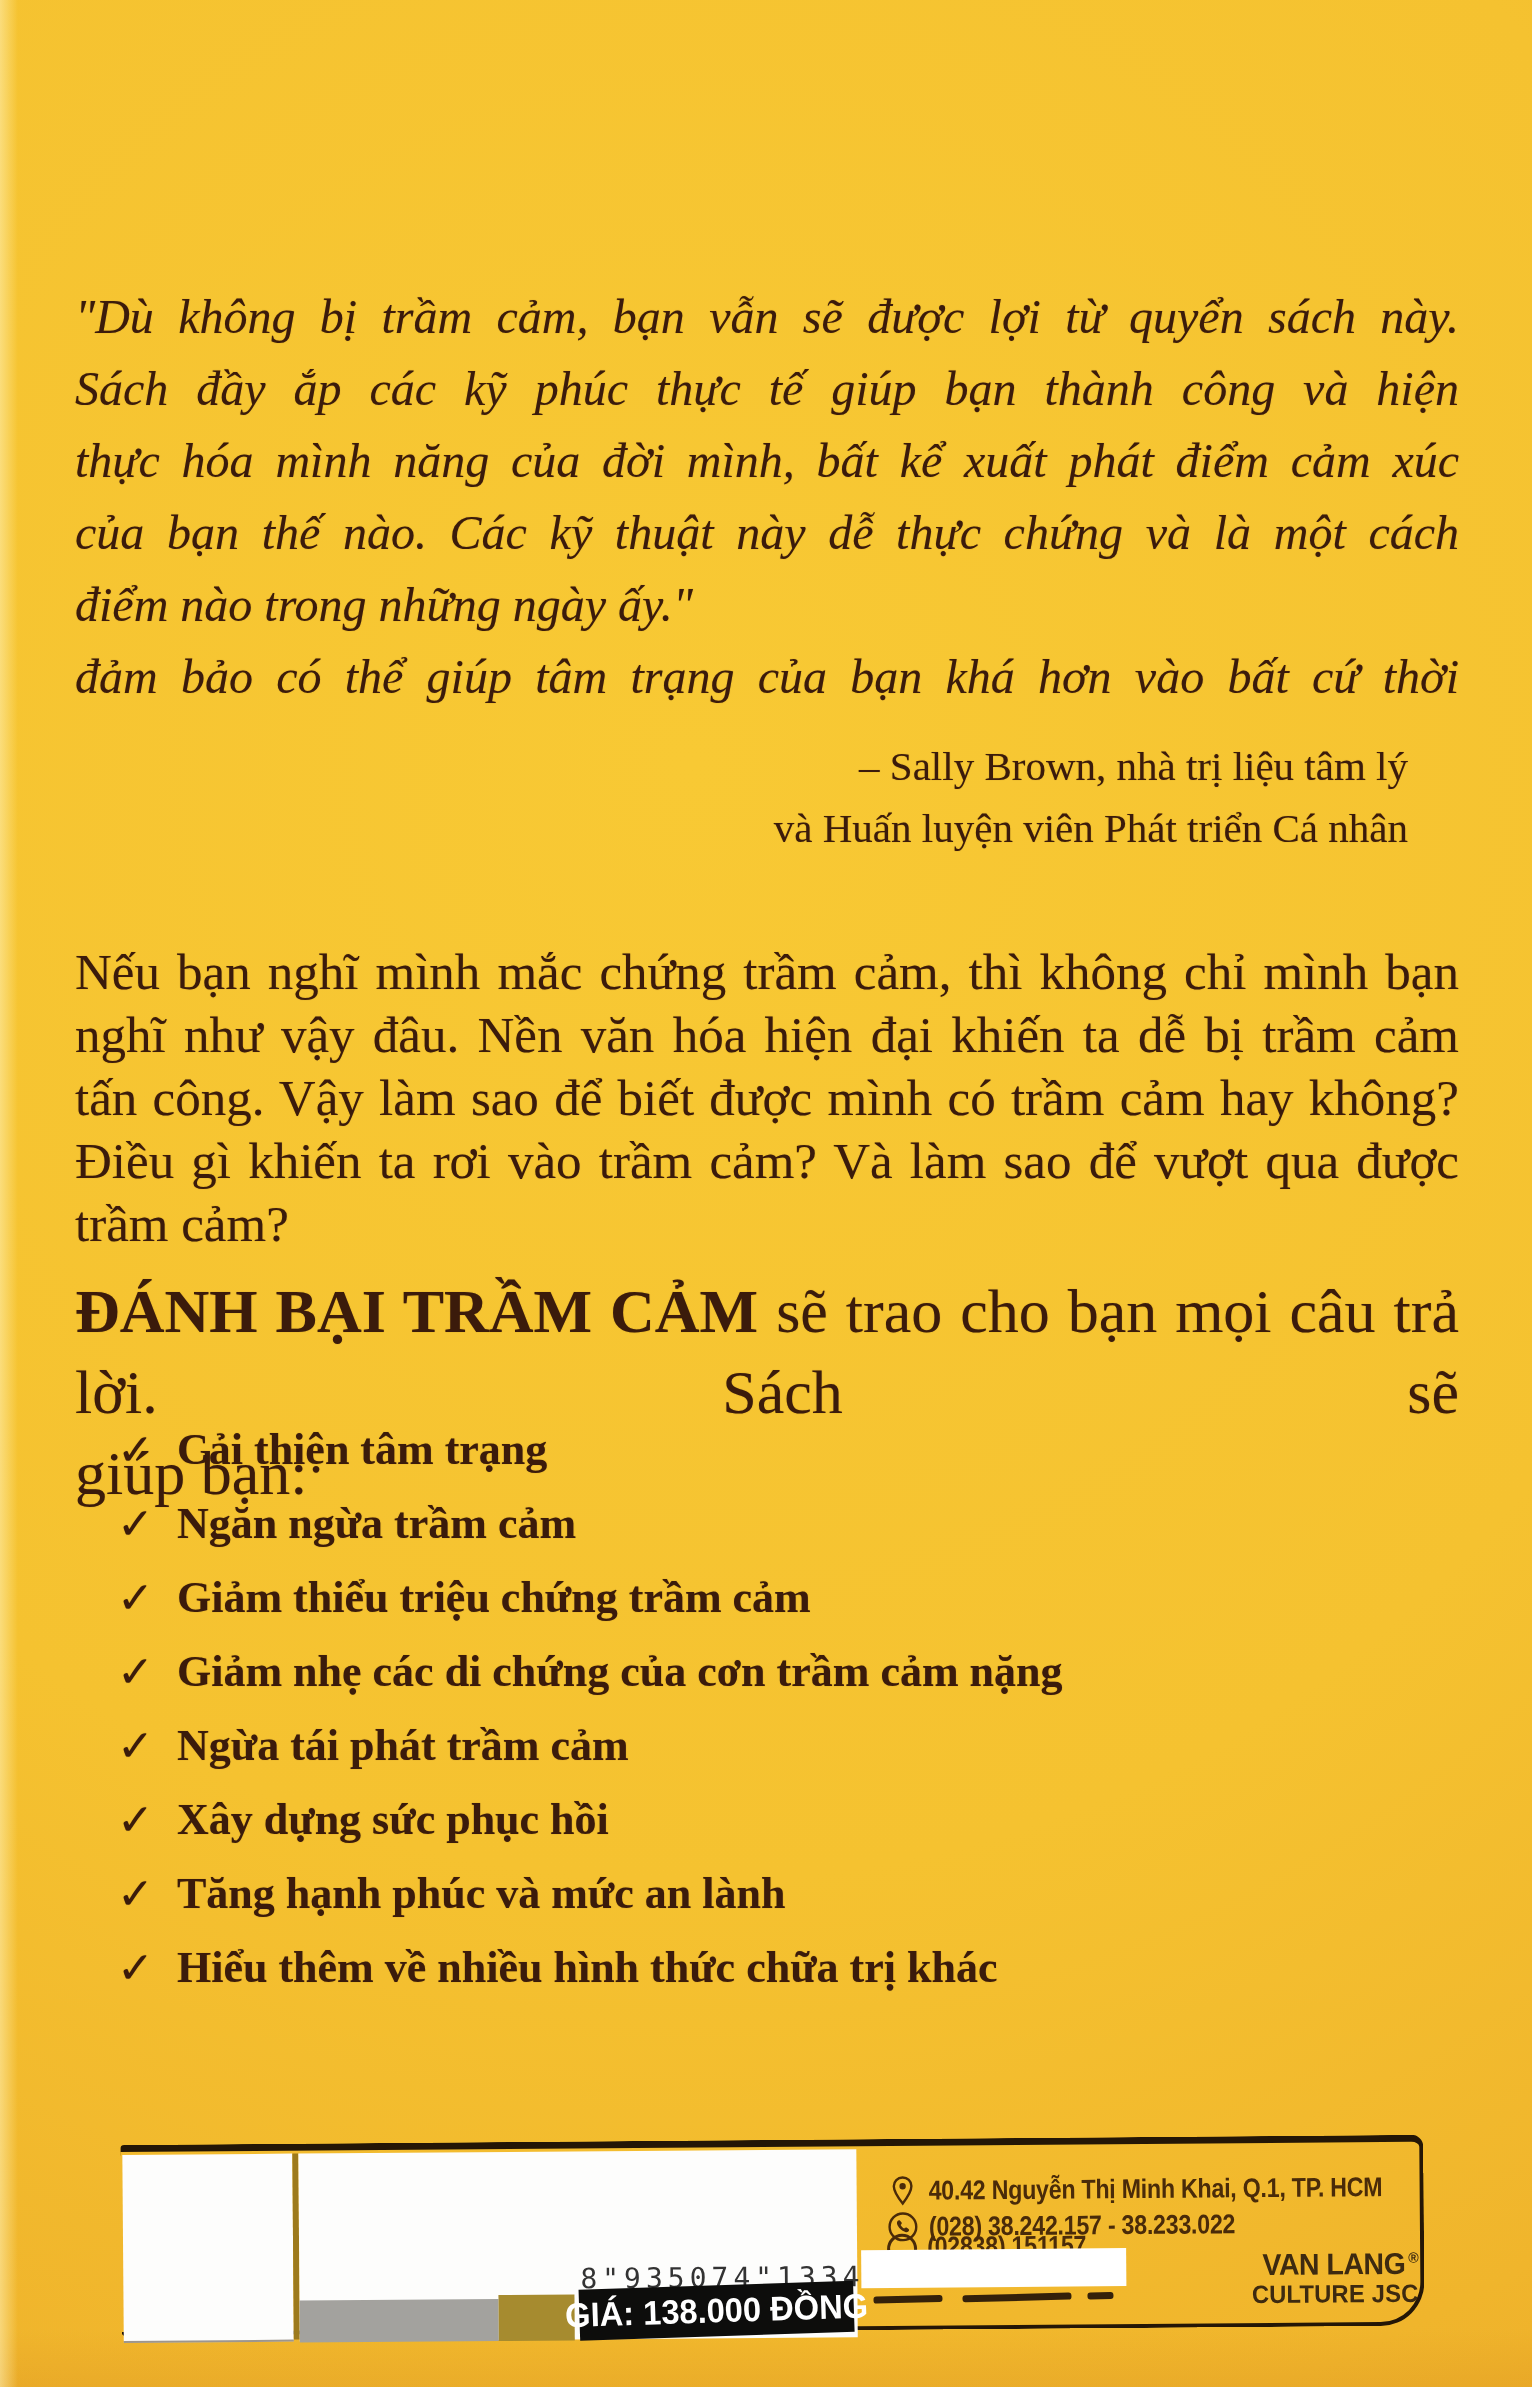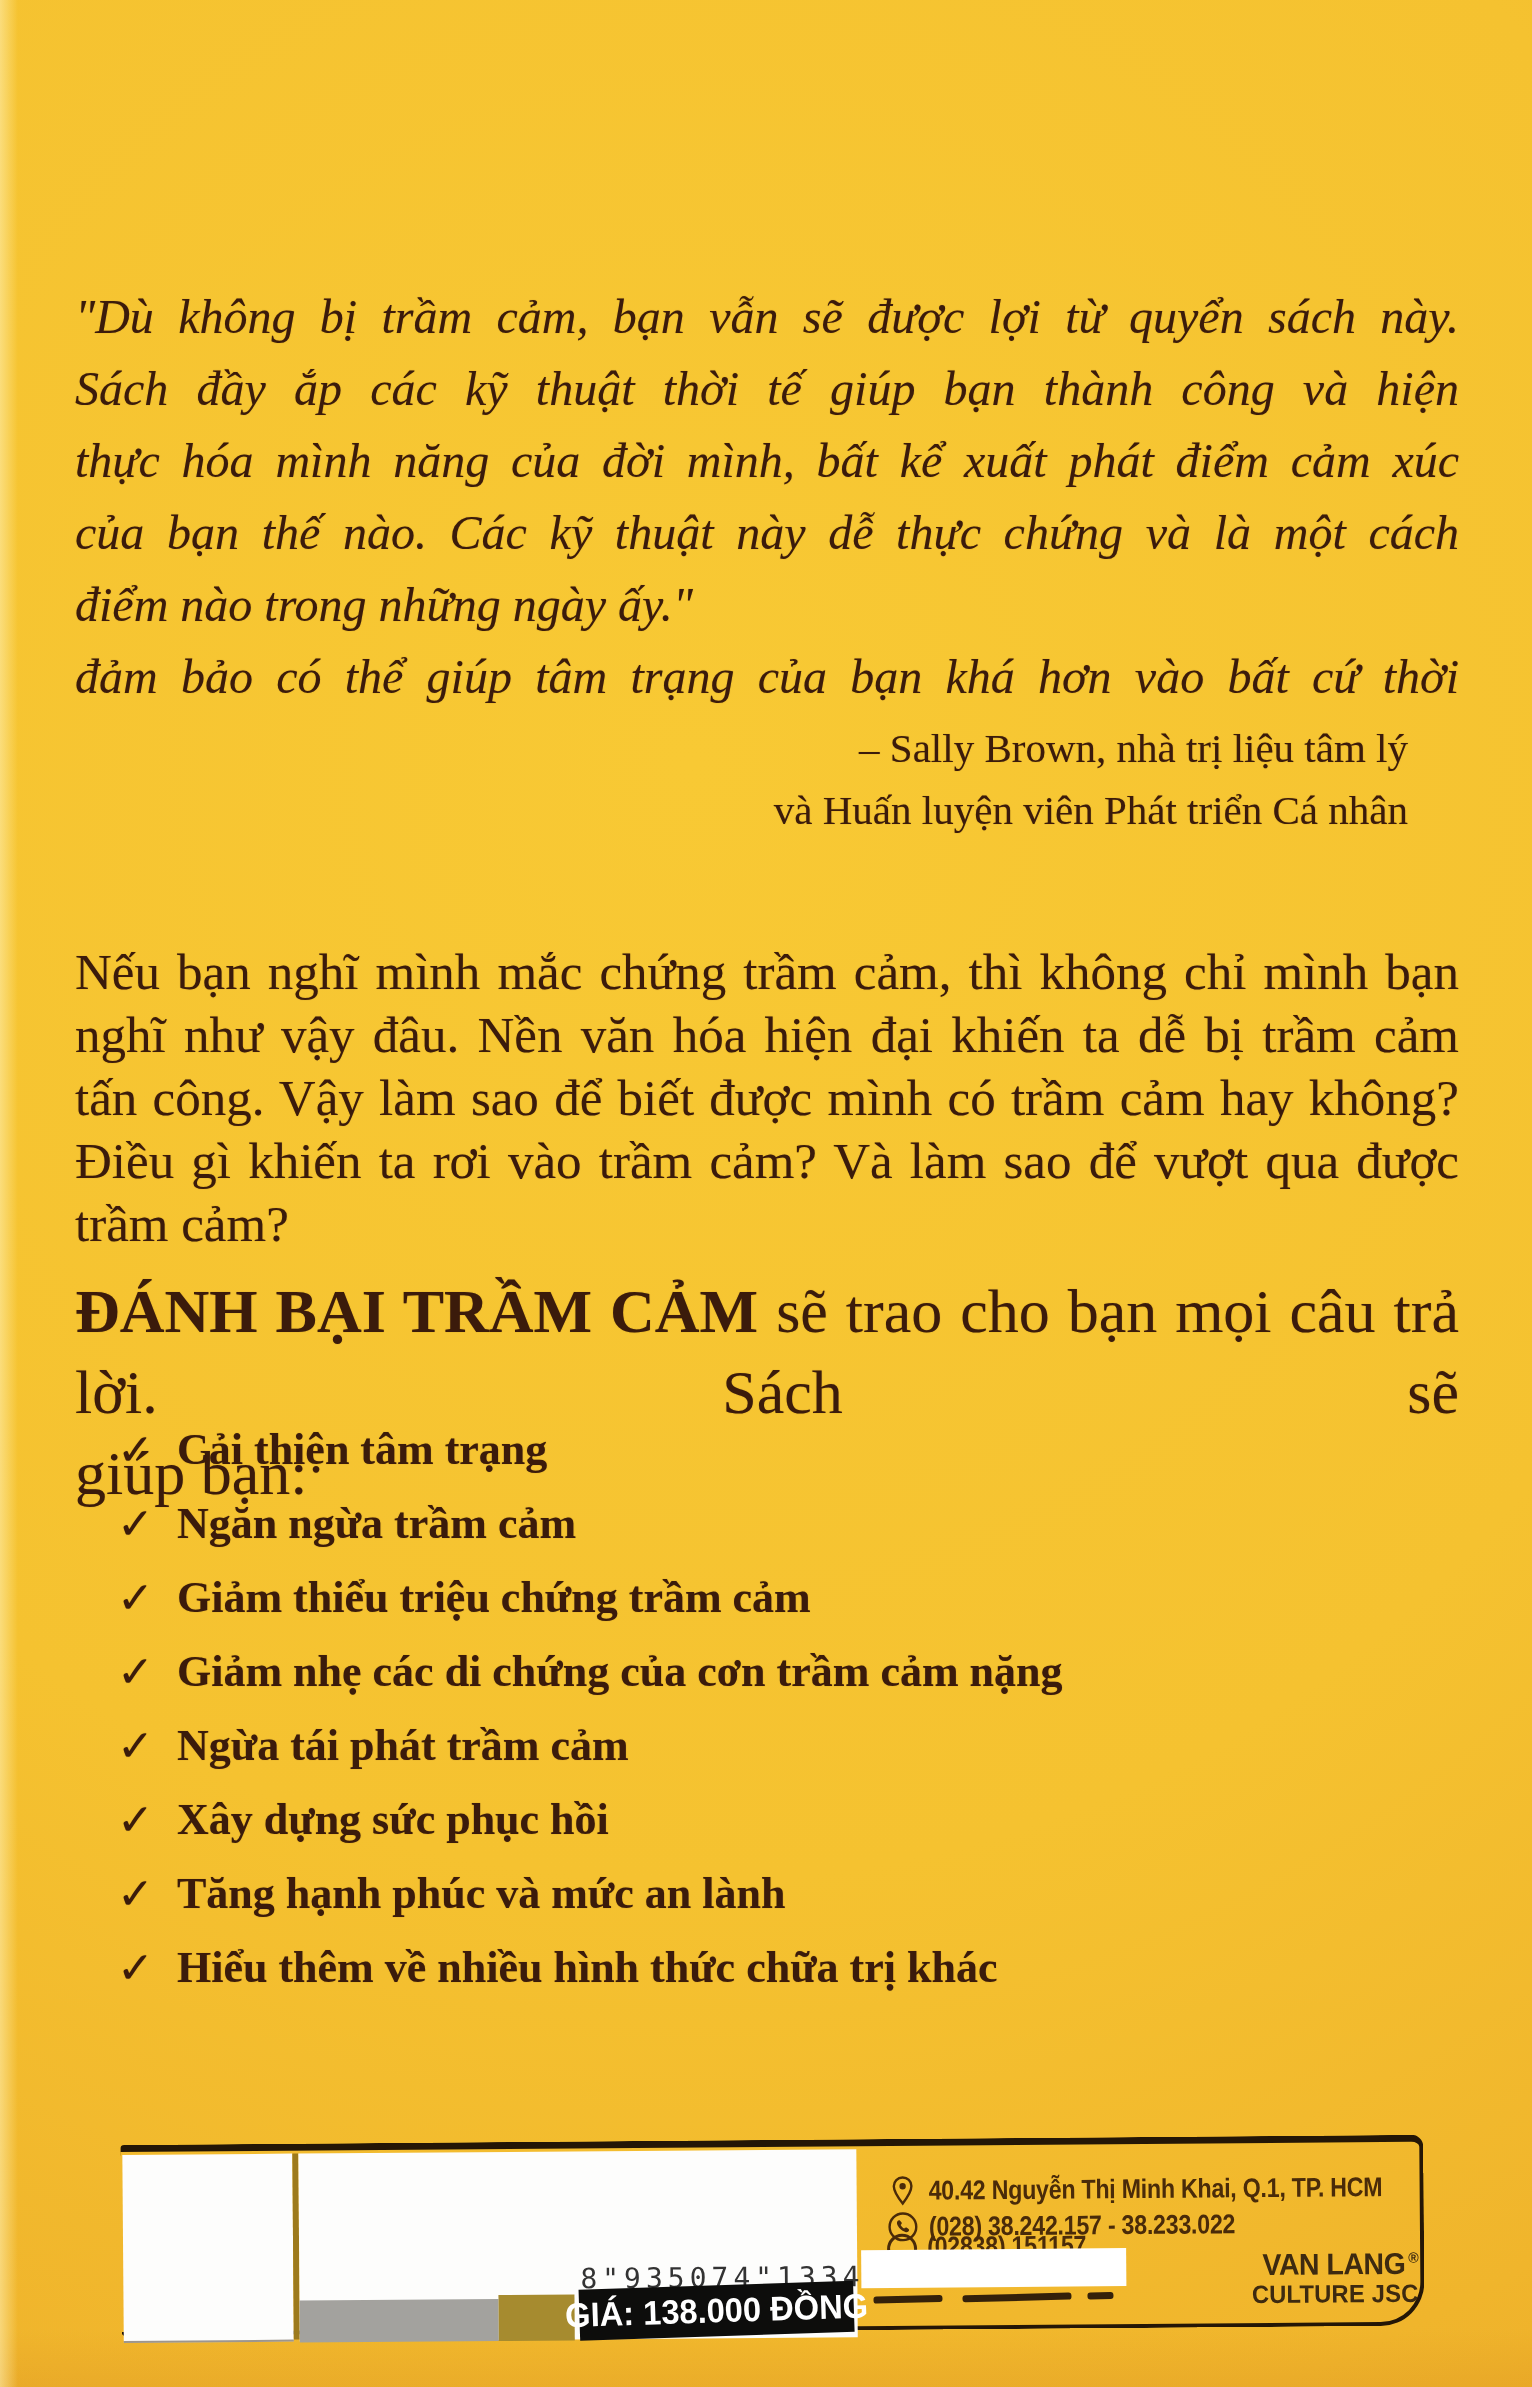--- a/index.html
+++ b/index.html
@@ -21,21 +21,21 @@
   .quote{
     position:absolute; left:75px; top:281px; width:1384px;
     font-style:italic; font-weight:500;
     font-size:48px; line-height:72px;
   }
   .q-line{ text-align:justify; text-align-last:justify; }
   .q-line.last{ text-align:left; text-align-last:left; }
 
   
   .attribution{
-    position:absolute; left:396px; top:717px; width:1012px;
+    position:absolute; left:396px; top:735px; width:1012px;
     text-align:right; font-size:41px; line-height:62px;
   }
 
   
   .intro{
     position:absolute; left:75px; top:941px; width:1384px;
     font-size:51px; line-height:63px;
   }
   .i-line{ text-align:justify; text-align-last:justify; }
   .i-line.last{ text-align:left; text-align-last:left; }
@@ -110,21 +110,21 @@
   .pub-reg{ font-size:15px; position:relative; top:-11px; margin-left:3px; }
   .pub-sub{ font-size:25px; letter-spacing:0.2px; transform:scaleX(.95); transform-origin:100% 50%; }
 </style>
 </head>
 <body>
 
 <div class="page">
 
   <div class="quote soft">
     <div class="q-line">"Dù không bị trầm cảm, bạn vẫn sẽ được lợi từ quyển sách này.</div>
-    <div class="q-line">Sách đầy ắp các kỹ thuật thời tế giúp bạn thành công và hiện</div>
+    <div class="q-line">Sách đầy ắp các kỹ phúc thực tế giúp bạn thành công và hiện</div>
     <div class="q-line">thực hóa mình năng của đời mình, bất kể xuất phát điểm cảm xúc</div>
     <div class="q-line">của bạn thế nào. Các kỹ thuật này dễ thực chứng và là một cách</div>
     <div class="q-line last">điểm nào trong những ngày ấy."</div>
     <div class="q-line">đảm bảo có thể giúp tâm trạng của bạn khá hơn vào bất cứ thời</div>
   </div>
 
   <div class="attribution soft">
     <div>– Sally Brown, nhà trị liệu tâm lý</div>
     <div>và Huấn luyện viên Phát triển Cá nhân</div>
   </div>

